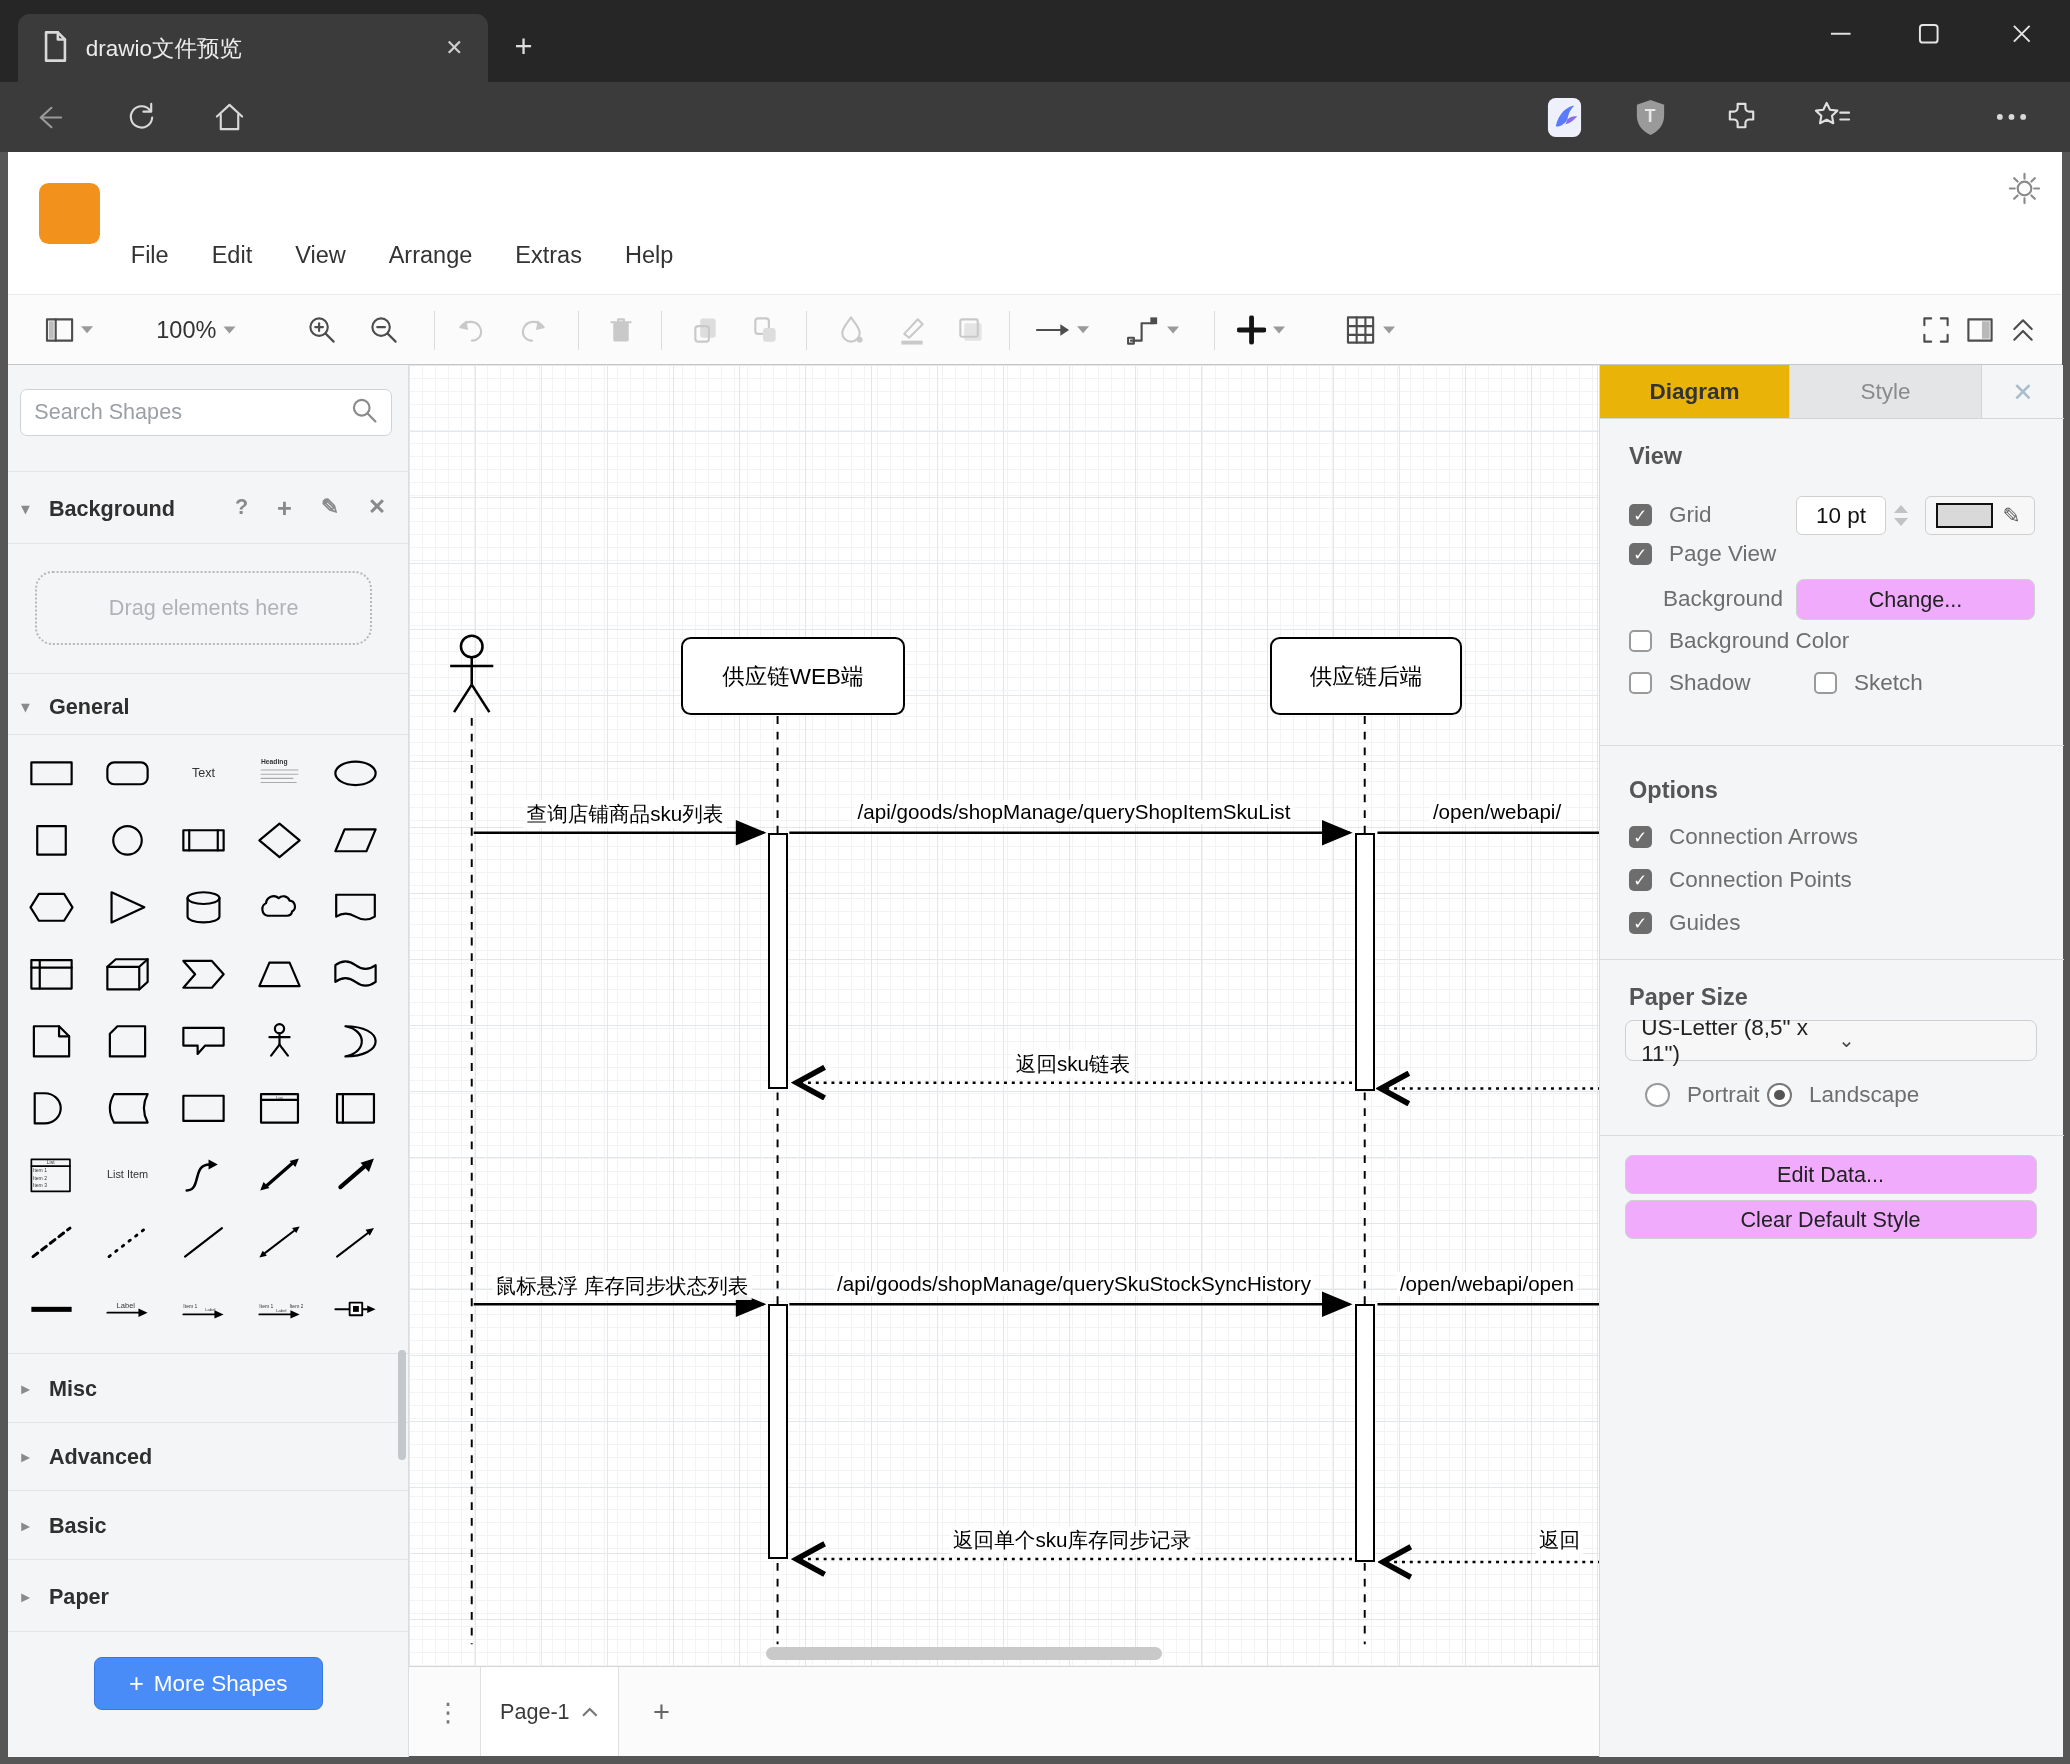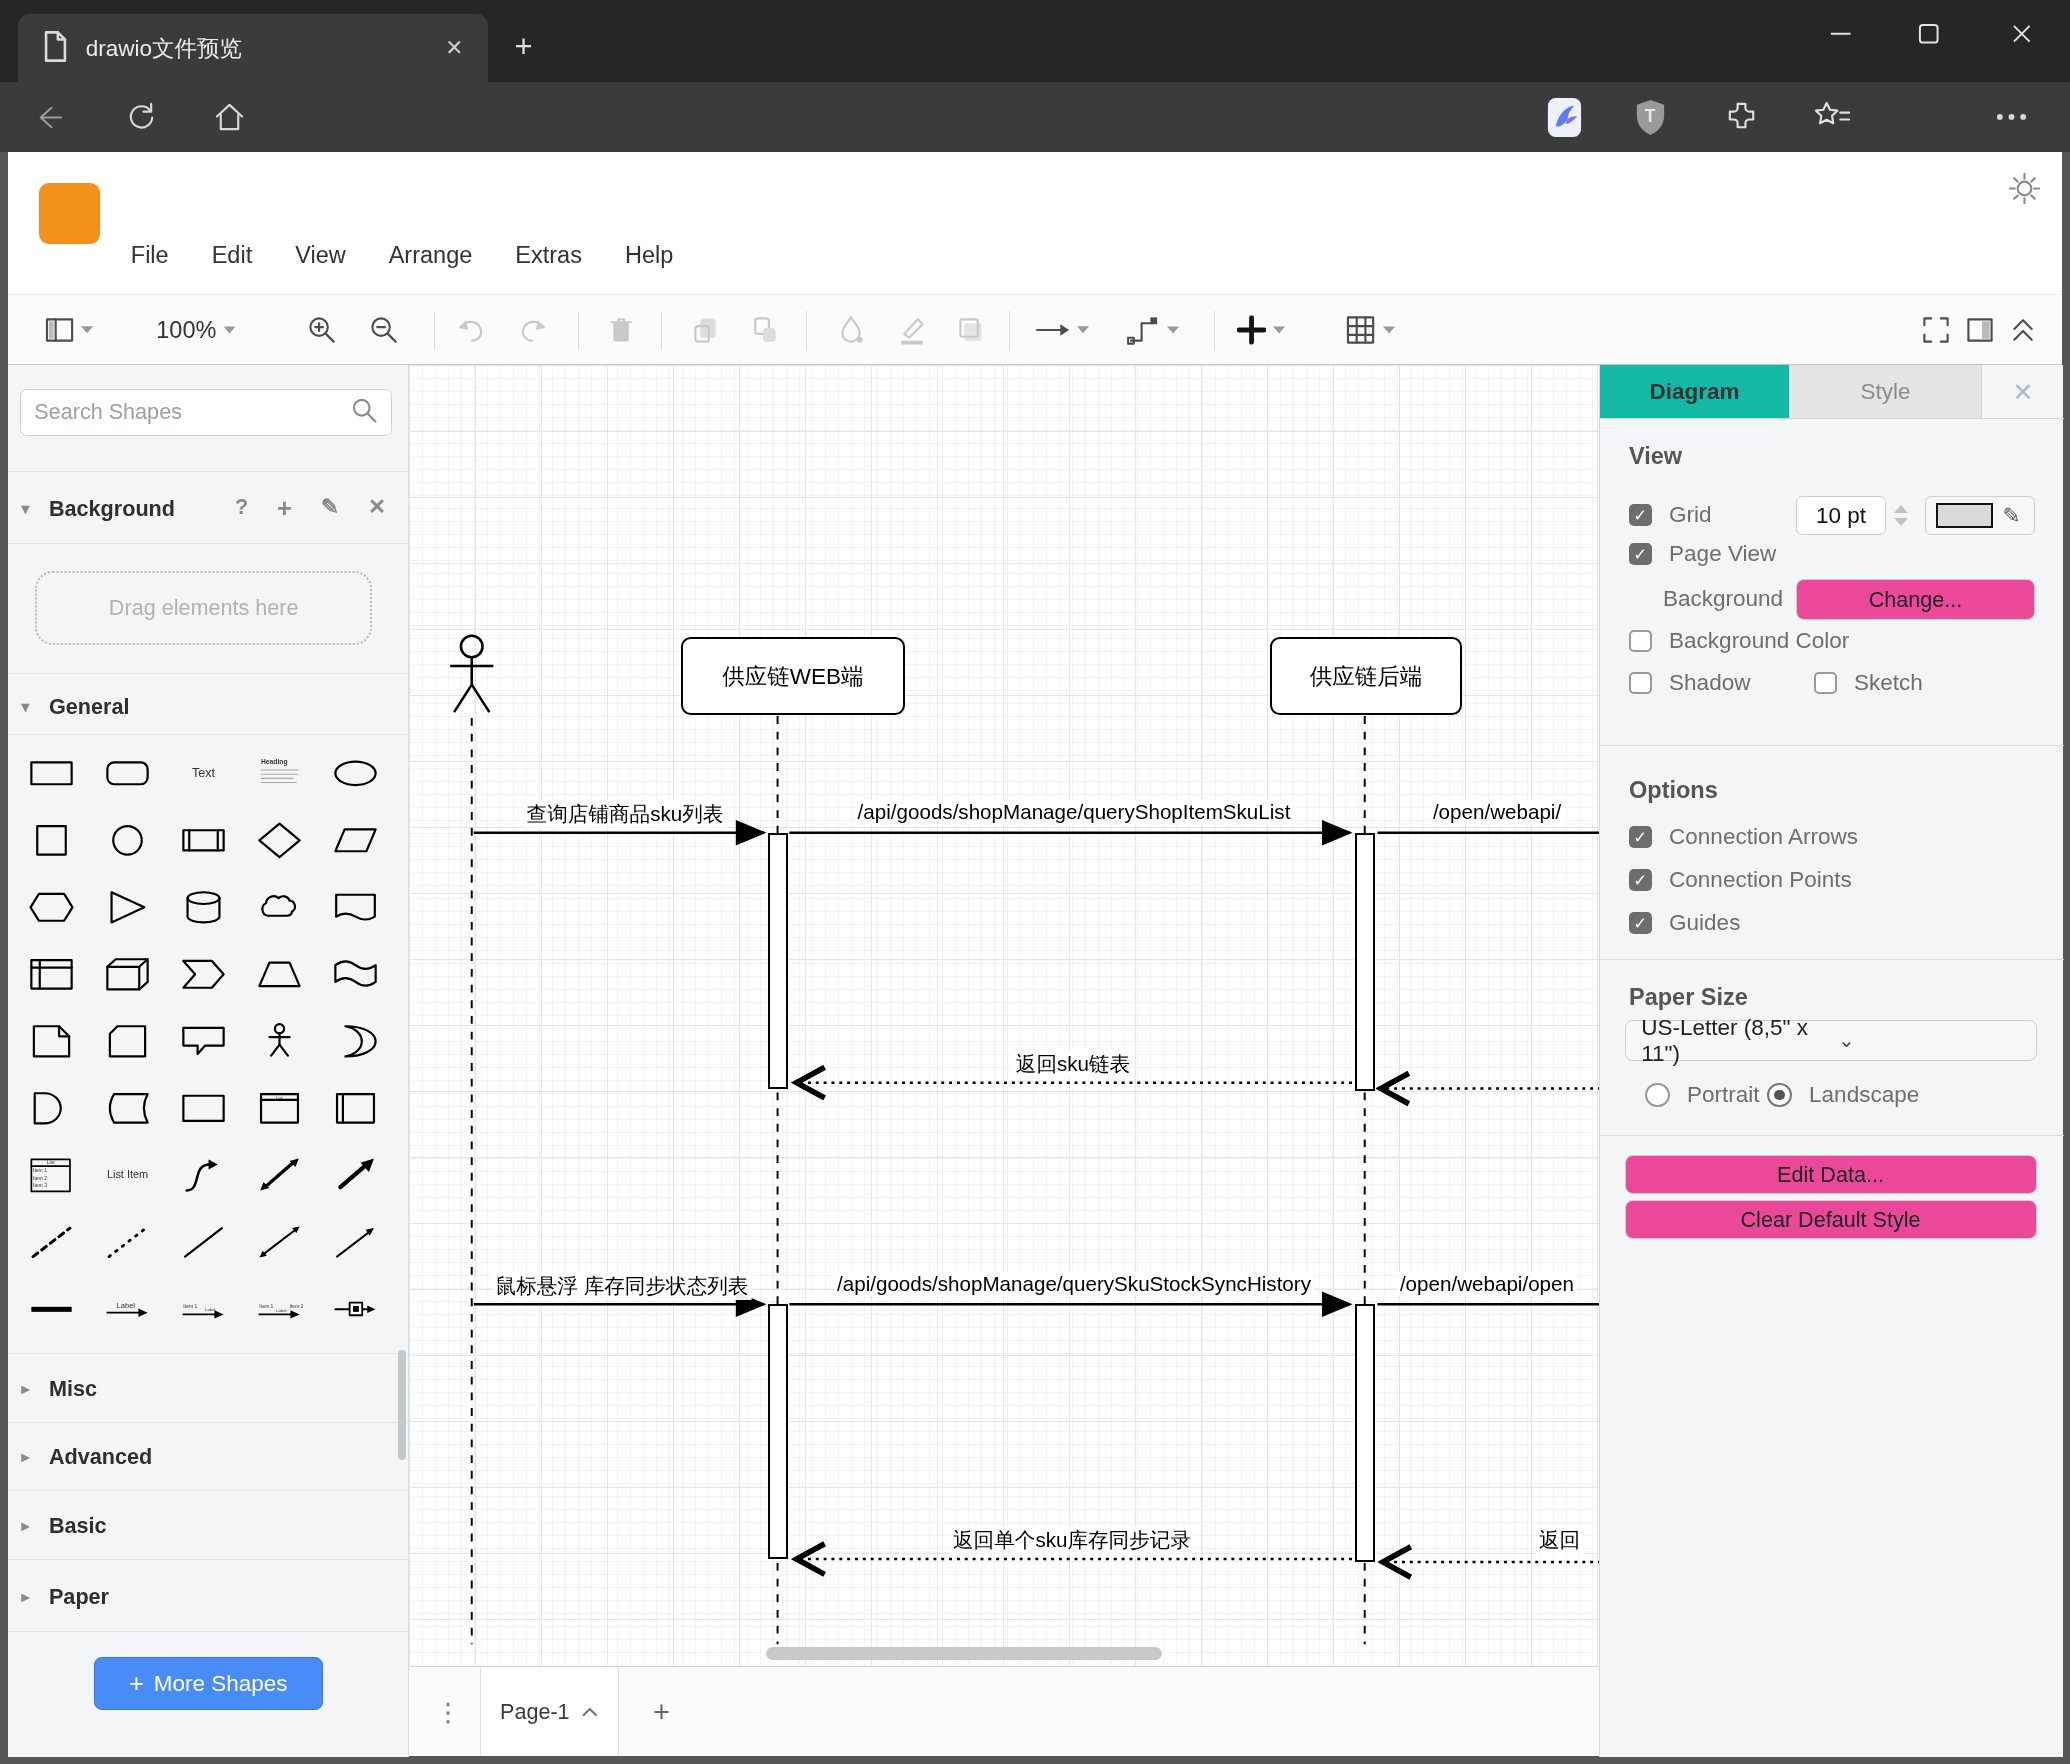--- a/index.html
+++ b/index.html
@@ -74,30 +74,30 @@
   
   #footer { left:409px; top:1666px; width:1190px; height:90px; background:#fbfbfb; border-top:1px solid #d5d5d5; }
   #pages-menu { left:17.6px; top:23.5px; width:43px; height:43px; display:flex; align-items:center; justify-content:center; color:#777; font-size:25.5px; letter-spacing:0; }
   #page-tab { left:71px; top:0; width:139px; height:89px; background:#fff; border-left:1px solid #e0e0e0; border-right:1px solid #e0e0e0; display:flex; align-items:center; justify-content:center; gap:11.8px; font-size:21.6px; color:#3a3a3a; }
   #add-page { left:231px; top:23.5px; width:43px; height:43px; display:flex; align-items:center; justify-content:center; color:#666; font-size:29px; }
 
   
   #panel { left:1599px; top:365px; width:464px; height:1392px; background:#f4f5f6; border-left:1px solid #d8dadc; }
   #panel-tabs { position:absolute; left:0; top:0; width:464px; height:54px; display:flex; border-bottom:1px solid #d3d5d7; }
   .ptab { display:flex; align-items:center; justify-content:center; font-size:22.5px; }
-  #tab-diagram { width:190px; color:#333; font-weight:bold; background:#14b8a6; border-right:1px solid #d3d5d7;text-align:center; }
+  #tab-diagram { width:190px; color:#333; font-weight:bold; background:#eab308; border-right:1px solid #d3d5d7;text-align:center; }
   #tab-style { width:192px; color:#8b8b8b; background:#e4e5e6; border-right:1px solid #d3d5d7; }
   #panel-close { flex:1; color:#a9bccb; font-size:25.5px; display:flex; align-items:center; justify-content:center; }
   .ptitle { position:absolute; left:29px; font-size:23.5px; font-weight:bold; color:#555; }
   .prow { position:absolute; display:flex; align-items:center; }
   .cb { width:22.5px; height:22.5px; border-radius:4.9px; display:inline-flex; align-items:center; justify-content:center; }
   .cb.on { background:#6d6d6d; color:#fff; font-size:16.7px; }
   .cb.off { background:#fff; border:2px solid #9a9a9a; }
   .plabel { font-size:22.5px; color:#6e6e6e; margin-left:17.6px; }
-  .pbtn { position:absolute; background:#ec4899; border:1px solid #cfcfcf; border-radius:7.8px; display:flex; align-items:center; justify-content:center; font-size:21.6px; color:#222; }
+  .pbtn { position:absolute; background:#f0abfc; border:1px solid #cfcfcf; border-radius:7.8px; display:flex; align-items:center; justify-content:center; font-size:21.6px; color:#222; }
   #grid-size { left:196px; top:131px; width:90px; height:39px; background:#fff; border:1px solid #cfcfcf; border-radius:5.9px; display:flex; align-items:center; justify-content:center; font-size:22.5px; color:#111; }
   #grid-stepper { left:288px; top:131px; width:25.5px; height:39px; display:flex; flex-direction:column; align-items:center; justify-content:center; gap:5.9px; }
   .stp-up { width:0;height:0;border-left:7.8px solid transparent;border-right:7.8px solid transparent;border-bottom:8.8px solid #c2c2c2; }
   .stp-dn { width:0;height:0;border-left:7.8px solid transparent;border-right:7.8px solid transparent;border-top:8.8px solid #c2c2c2; }
   #grid-color { left:325px; top:131px; width:110px; height:39px; background:#f7f7f7; border:1px solid #cfcfcf; border-radius:5.9px; display:flex; align-items:center; }
   #grid-color .sw { width:57px; height:25.5px; background:#d9d9d9; border:2px solid #111; margin-left:9.8px; }
   #grid-color .pen { margin-left:9.8px; color:#555; font-size:21.6px; }
   .pdiv { position:absolute; left:0; width:464px; height:1px; background:#dadcde; }
   #paper-select { left:24.5px; top:655px; width:412px; height:41px; background:#f7f7f7; border:1px solid #cfcfcf; border-radius:7.8px; display:flex; align-items:center; font-size:22.5px; color:#222; }
   #paper-select span { margin-left:15.7px; flex:1; }

